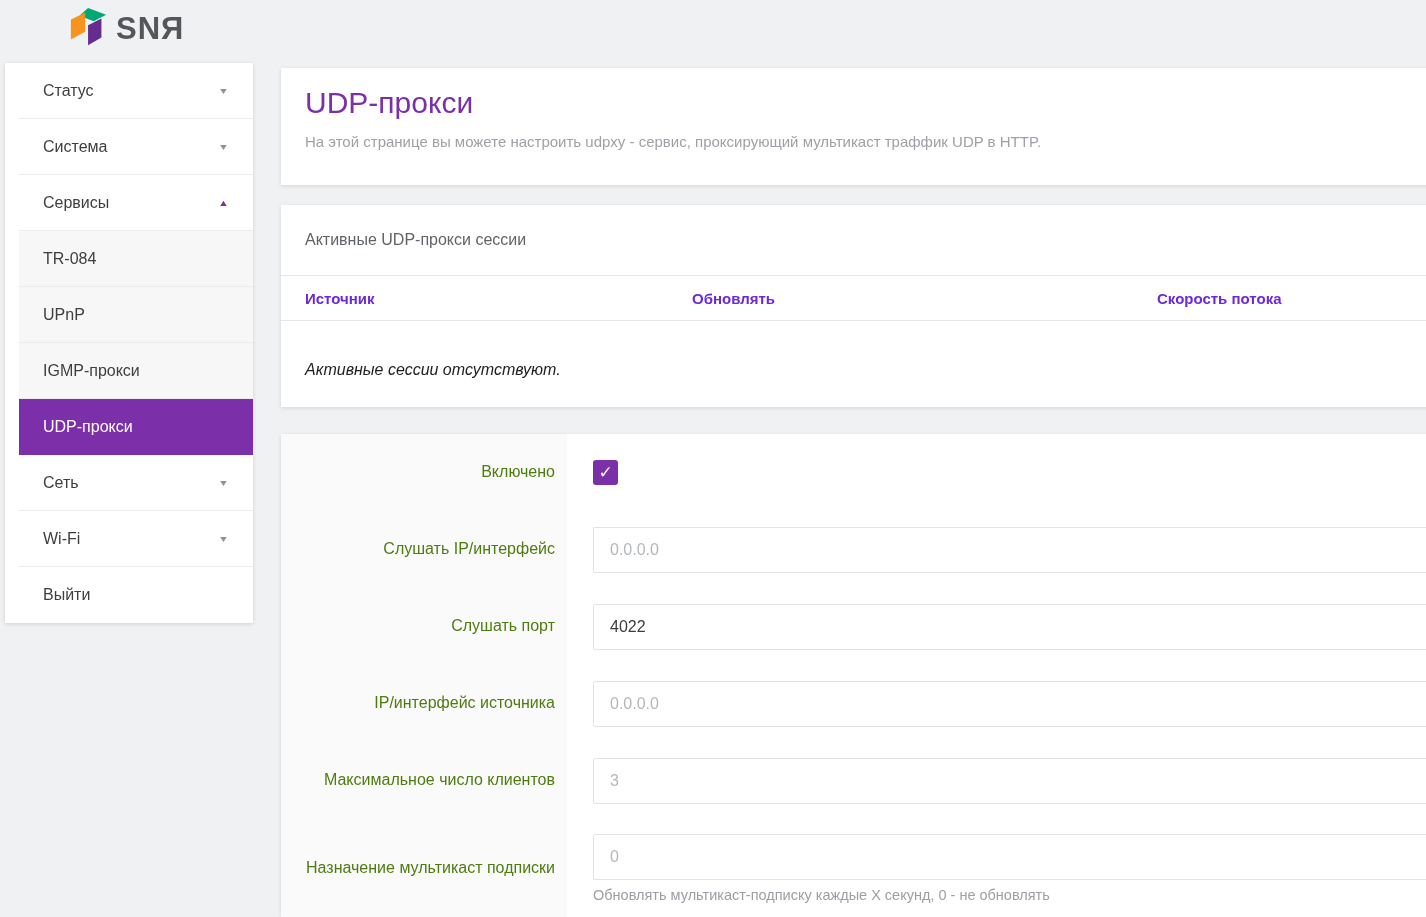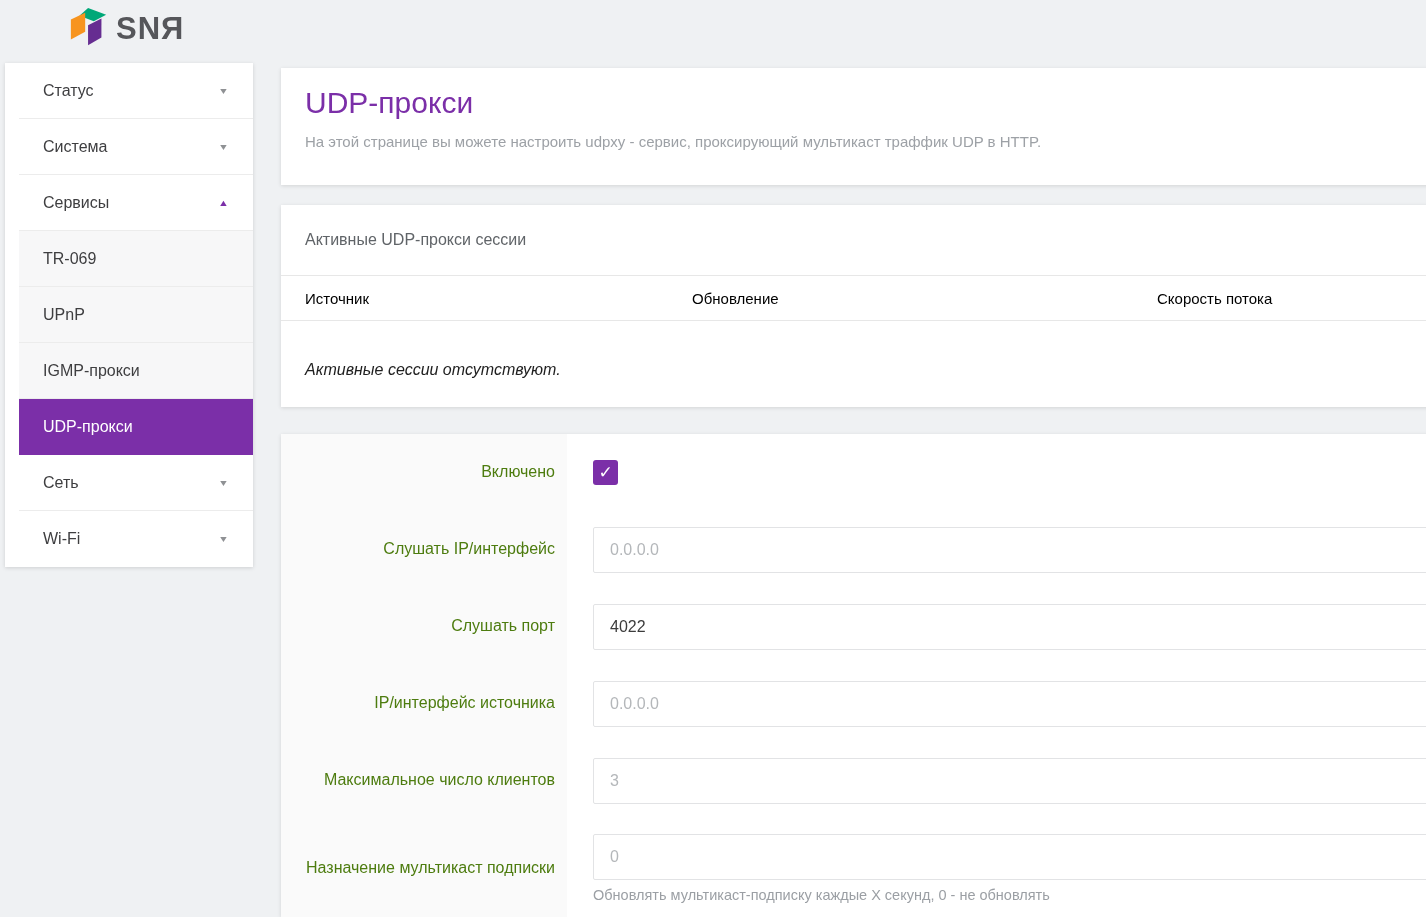--- a/index.html
+++ b/index.html
@@ -114,22 +114,22 @@
     grid-template-columns: 387px 465px 1fr;
     border-top: 1px solid #e7e7e7;
     border-bottom: 1px solid #e7e7e7;
     height: 46px;
     align-items: center;
     padding: 0 0 0 24px;
     box-sizing: border-box;
   }
   .sessions-table-head .th {
     font-size: 15px;
-    font-weight: 400;
-    color: #000000;
+    font-weight: 700;
+    color: #6d28d9;
   }
   .sessions-empty {
     padding: 40px 24px 28px 24px;
     font-size: 16px;
     font-style: italic;
     color: #1f1f1f;
   }
 
   
   .card-form { display: grid; grid-template-columns: 286px 1fr; }
@@ -212,53 +212,56 @@
     </div>
     <div class="nav-item">
       <span class="nav-label">Система</span>
       <span class="nav-arrow">▼</span>
     </div>
     <div class="nav-item">
       <span class="nav-label">Сервисы</span>
       <span class="nav-arrow up">▲</span>
     </div>
     <div class="nav-item sub">
-      <span class="nav-label">TR-069</span>
+      <span class="nav-label">TR-084</span>
     </div>
     <div class="nav-item sub">
       <span class="nav-label">UPnP</span>
     </div>
     <div class="nav-item sub">
       <span class="nav-label">IGMP-прокси</span>
     </div>
     <div class="nav-item sub active">
       <span class="nav-label">UDP-прокси</span>
     </div>
     <div class="nav-item">
       <span class="nav-label">Сеть</span>
       <span class="nav-arrow">▼</span>
     </div>
     <div class="nav-item">
       <span class="nav-label">Wi-Fi</span>
       <span class="nav-arrow">▼</span>
+    </div>
+    <div class="nav-item">
+      <span class="nav-label">Выйти</span>
     </div>
   </nav>
 
   <main class="main">
 
     <section class="card card-pagehead">
       <h1 class="page-title">UDP-прокси</h1>
       <p class="page-subtitle">На этой странице вы можете настроить udpxy - сервис, проксирующий мультикаст траффик UDP в HTTP.</p>
     </section>
 
     <section class="card card-sessions">
       <div class="sessions-header">Активные UDP-прокси сессии</div>
       <div class="sessions-table-head">
         <div class="th">Источник</div>
-        <div class="th">Обновление</div>
+        <div class="th">Обновлять</div>
         <div class="th">Скорость потока</div>
       </div>
       <div class="sessions-empty">Активные сессии отсутствуют.</div>
     </section>
 
     <section class="card card-form">
 
       <div class="form-row">
         <div class="form-label">Включено</div>
         <div class="form-control">

